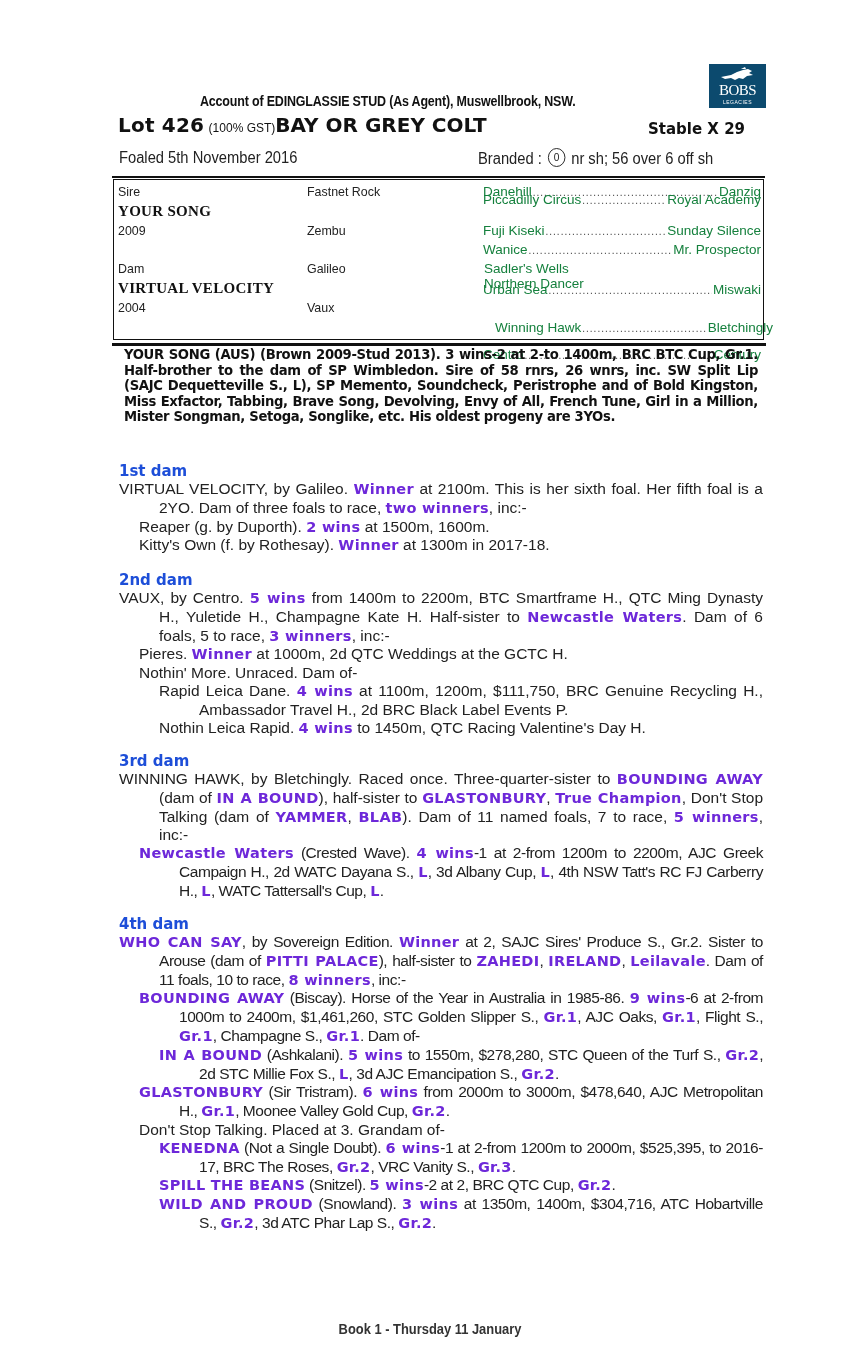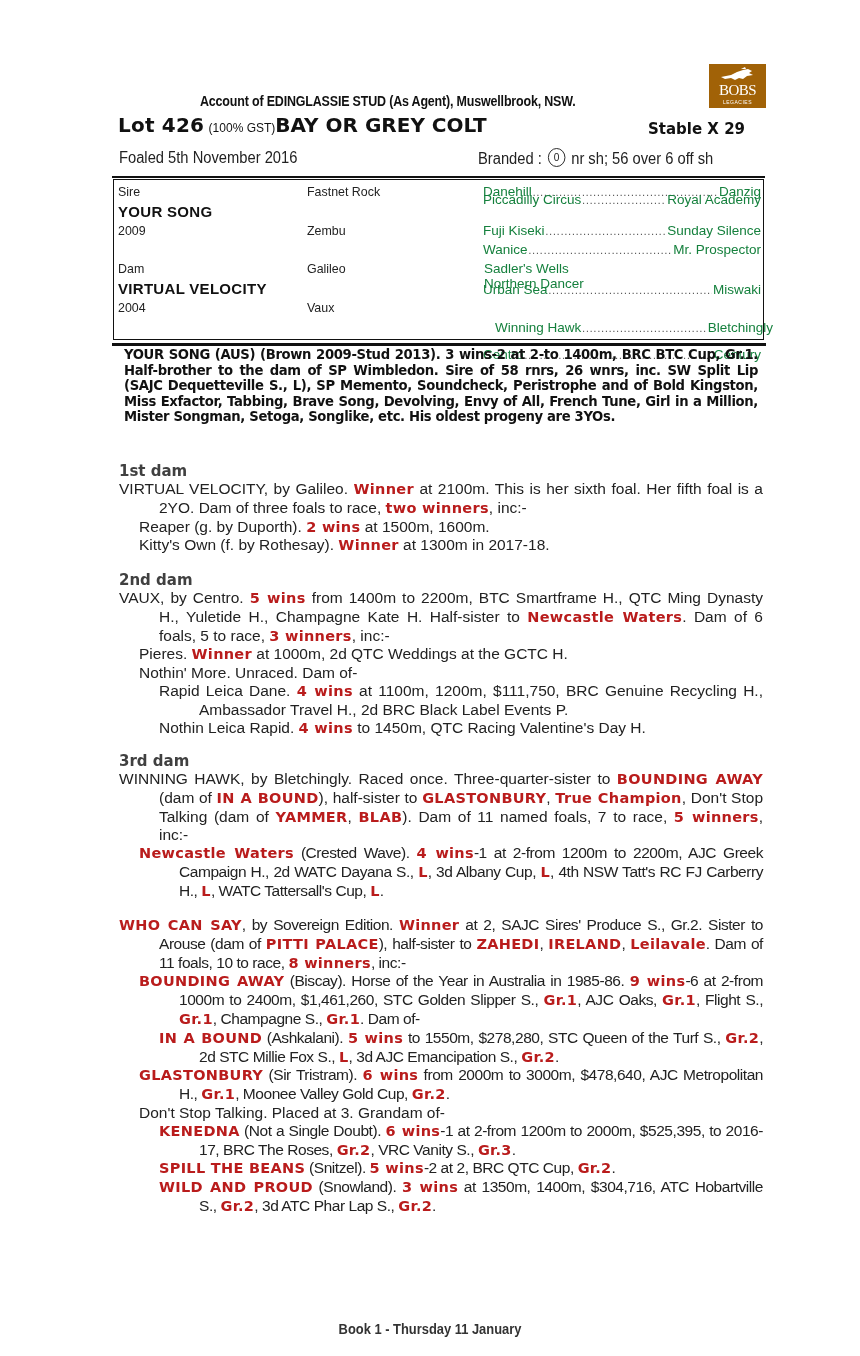--- a/index.html
+++ b/index.html
@@ -1,50 +1,50 @@
 <!DOCTYPE html>
 <html><head>
 <meta charset="utf-8">
 <style>
   html, body { margin: 0; padding: 0; background: #ffffff; }
   body { width: 860px; height: 1356px; position: relative; overflow: hidden; color: #111; font-family: "Liberation Sans", sans-serif; }
   .page { position: absolute; left: 0; top: 0; width: 860px; height: 1356px; }
-  .logo { position: absolute; left: 709px; top: 64px; width: 57px; height: 44px; background: #a16207; color: #fff; text-align: center; }
+  .logo { position: absolute; left: 709px; top: 64px; width: 57px; height: 44px; background: #0c4a6e; color: #fff; text-align: center; }
   .logo .bird { position: absolute; left: 10px; top: 3px; width: 38px; height: 16px; }
   .logo .bobs { position: absolute; left: 0; right: 0; top: 18px; font-family: "Liberation Serif", serif; font-size: 15px; letter-spacing: -0.5px; line-height: 16px; }
   .logo .sub { position: absolute; left: 0; right: 0; top: 35px; font-size: 5px; letter-spacing: 0.5px; line-height: 6px; }
 
   .account { position: absolute; left: 200px; top: 93px; font-family: "Liberation Sans", sans-serif; font-weight: bold; font-size: 14.5px; letter-spacing: -0.2px; transform: scaleX(0.86); transform-origin: left top; white-space: nowrap; }
   .lotline { position: absolute; left: 118px; top: 113px; white-space: nowrap; }
   .lot-label { font-family: "DejaVu Sans", sans-serif; font-weight: bold; font-size: 20px; letter-spacing: 0.2px; }
   .gst { font-size: 12px; font-family: "Liberation Sans", sans-serif; }
   .colt { font-family: "DejaVu Sans", sans-serif; font-weight: bold; font-size: 20px; }
   .stable { position: absolute; left: 648px; top: 120px; font-family: "DejaVu Sans", sans-serif; font-weight: bold; font-size: 15px; white-space: nowrap; }
   .foaled { position: absolute; left: 119px; top: 149px; font-size: 16px; transform: scaleX(0.92); transform-origin: left top; white-space: nowrap; color: #222; }
   .branded { position: absolute; left: 478px; top: 148px; font-size: 16px; transform: scaleX(0.92); transform-origin: left top; white-space: nowrap; color: #222; }
   .brand-circle { display: inline-block; width: 17px; height: 17px; border: 1.3px solid #222; border-radius: 50%; font-size: 11px; line-height: 17px; text-align: center; vertical-align: 3px; margin: 0 2px; }
 
   .pedigree { position: absolute; left: 113px; top: 179px; width: 651px; height: 161px; border: 1.5px solid #111; box-sizing: border-box; }
   .pedigree .top-rule { position: absolute; left: -2px; right: -2px; top: -4px; height: 2px; background: #111; }
   .pcell { position: absolute; font-size: 13.5px; white-space: nowrap; color: #222; transform: scaleX(0.92); transform-origin: left top; }
-  .pbold { position: absolute; font-family: Liberation Sans, sans-serif; font-weight: bold; font-size: 15px; white-space: nowrap; letter-spacing: 0.3px; text-align: center; }
+  .pbold { position: absolute; font-family: Liberation Serif, serif; font-weight: bold; font-size: 15px; white-space: nowrap; letter-spacing: 0.3px; text-align: center; }
   .gg { position: absolute; left: 369px; width: 278px; height: 19px; font-size: 13.5px; color: #15803d; display: flex; align-items: baseline; white-space: nowrap; }
   .gg .l { flex: 0 0 auto; }
   .gg .dots { flex: 1 1 auto; overflow: hidden; letter-spacing: 1px; font-size: 10px; color: #444; margin: 0 1px; }
   .gg .r { flex: 0 0 auto; }
   .gg .dots::before { content: "......................................................................................................................"; }
 
   .bottom-rule { position: absolute; left: 112px; top: 343px; width: 654px; height: 3px; background: #111; }
 
   .sire-blurb { position: absolute; left: 124px; top: 347px; width: 634px; font-family: "DejaVu Sans", sans-serif; font-weight: bold; font-size: 13.2px; line-height: 15.5px; text-align: justify; letter-spacing: -0.35px; word-spacing: 0px; color: #111; }
 
   .section { position: absolute; left: 119px; width: 644px; font-size: 15.5px; line-height: 17.8px; color: #222; }
-  .sec-title { font-family: "DejaVu Sans", sans-serif; font-weight: bold; font-size: 15px; color: #404040; line-height: 17px; }
+  .sec-title { font-family: "DejaVu Sans", sans-serif; font-weight: bold; font-size: 15px; color: #1d4ed8; line-height: 17px; }
   .para { text-align: justify; }
-  .b { font-family: "DejaVu Sans", sans-serif; font-weight: bold; color: #b91c1c; font-size: 14.5px; letter-spacing: 0.3px; }
+  .b { font-family: "DejaVu Sans", sans-serif; font-weight: bold; color: #6d28d9; font-size: 14.5px; letter-spacing: 0.3px; }
   .l0 { padding-left: 40px; text-indent: -40px; }
   .l1 { padding-left: 60px; text-indent: -40px; }
   .l2 { padding-left: 80px; text-indent: -40px; }
   .narrow { letter-spacing: -0.45px; }
   .footer { position: absolute; left: 0; right: 0; top: 1320px; text-align: center; font-family: "Liberation Sans", sans-serif; font-weight: bold; font-size: 15px; color: #333; transform: scaleX(0.86); }
 </style>
 </head>
 <body>
 
 <div class="page">
@@ -148,20 +148,21 @@
     <div class="para l2"><span>Nothin Leica Rapid. </span><span class="b">4 wins</span><span> to 1450m, QTC Racing Valentine's Day H.</span></div>
   </div>
 
   <div class="section" style="top:753px;">
     <div class="sec-title">3rd dam</div>
     <div class="para l0"><span>WINNING HAWK, by Bletchingly. Raced once. Three-quarter-sister to </span><span class="b">BOUNDING AWAY</span><span> (dam of </span><span class="b">IN A BOUND</span><span>), half-sister to </span><span class="b">GLASTONBURY</span><span>, </span><span class="b">True Champion</span><span>, Don't Stop Talking (dam of </span><span class="b">YAMMER</span><span>, </span><span class="b">BLAB</span><span>). Dam of 11 named foals, 7 to race, </span><span class="b">5 winners</span><span>, inc:-</span></div>
     <div class="para l1 narrow"><span class="b">Newcastle Waters</span><span> (Crested Wave). </span><span class="b">4 wins</span><span>-1 at 2-from 1200m to 2200m, AJC Greek Campaign H., 2d WATC Dayana S., </span><span class="b">L</span><span>, 3d Albany Cup, </span><span class="b">L</span><span>, 4th NSW Tatt's RC FJ Carberry H., </span><span class="b">L</span><span>, WATC Tattersall's Cup, </span><span class="b">L</span><span>.</span></div>
   </div>
 
   <div class="section" style="top:916px;">
+    <div class="sec-title">4th dam</div>
     <div class="para l0 narrow"><span class="b">WHO CAN SAY</span><span>, by Sovereign Edition. </span><span class="b">Winner</span><span> at 2, SAJC Sires' Produce S., Gr.2. Sister to Arouse (dam of </span><span class="b">PITTI PALACE</span><span>), half-sister to </span><span class="b">ZAHEDI</span><span>, </span><span class="b">IRELAND</span><span>, </span><span class="b">Leilavale</span><span>. Dam of 11 foals, 10 to race, </span><span class="b">8 winners</span><span>, inc:-</span></div>
     <div class="para l1 narrow"><span class="b">BOUNDING AWAY</span><span> (Biscay). Horse of the Year in Australia in 1985-86. </span><span class="b">9 wins</span><span>-6 at 2-from 1000m to 2400m, $1,461,260, STC Golden Slipper S., </span><span class="b">Gr.1</span><span>, AJC Oaks, </span><span class="b">Gr.1</span><span>, Flight S., </span><span class="b">Gr.1</span><span>, Champagne S., </span><span class="b">Gr.1</span><span>. Dam of-</span></div>
     <div class="para l2 narrow"><span class="b">IN A BOUND</span><span> (Ashkalani). </span><span class="b">5 wins</span><span> to 1550m, $278,280, STC Queen of the Turf S., </span><span class="b">Gr.2</span><span>, 2d STC Millie Fox S., </span><span class="b">L</span><span>, 3d AJC Emancipation S., </span><span class="b">Gr.2</span><span>.</span></div>
     <div class="para l1 narrow"><span class="b">GLASTONBURY</span><span> (Sir Tristram). </span><span class="b">6 wins</span><span> from 2000m to 3000m, $478,640, AJC Metropolitan H., </span><span class="b">Gr.1</span><span>, Moonee Valley Gold Cup, </span><span class="b">Gr.2</span><span>.</span></div>
     <div class="para l1"><span>Don't Stop Talking. Placed at 3. Grandam of-</span></div>
     <div class="para l2 narrow"><span class="b">KENEDNA</span><span> (Not a Single Doubt). </span><span class="b">6 wins</span><span>-1 at 2-from 1200m to 2000m, $525,395, to 2016-17, BRC The Roses, </span><span class="b">Gr.2</span><span>, VRC Vanity S., </span><span class="b">Gr.3</span><span>.</span></div>
     <div class="para l2 narrow"><span class="b">SPILL THE BEANS</span><span> (Snitzel). </span><span class="b">5 wins</span><span>-2 at 2, BRC QTC Cup, </span><span class="b">Gr.2</span><span>.</span></div>
     <div class="para l2 narrow"><span class="b">WILD AND PROUD</span><span> (Snowland). </span><span class="b">3 wins</span><span> at 1350m, 1400m, $304,716, ATC Hobartville S., </span><span class="b">Gr.2</span><span>, 3d ATC Phar Lap S., </span><span class="b">Gr.2</span><span>.</span></div>
   </div>
 

